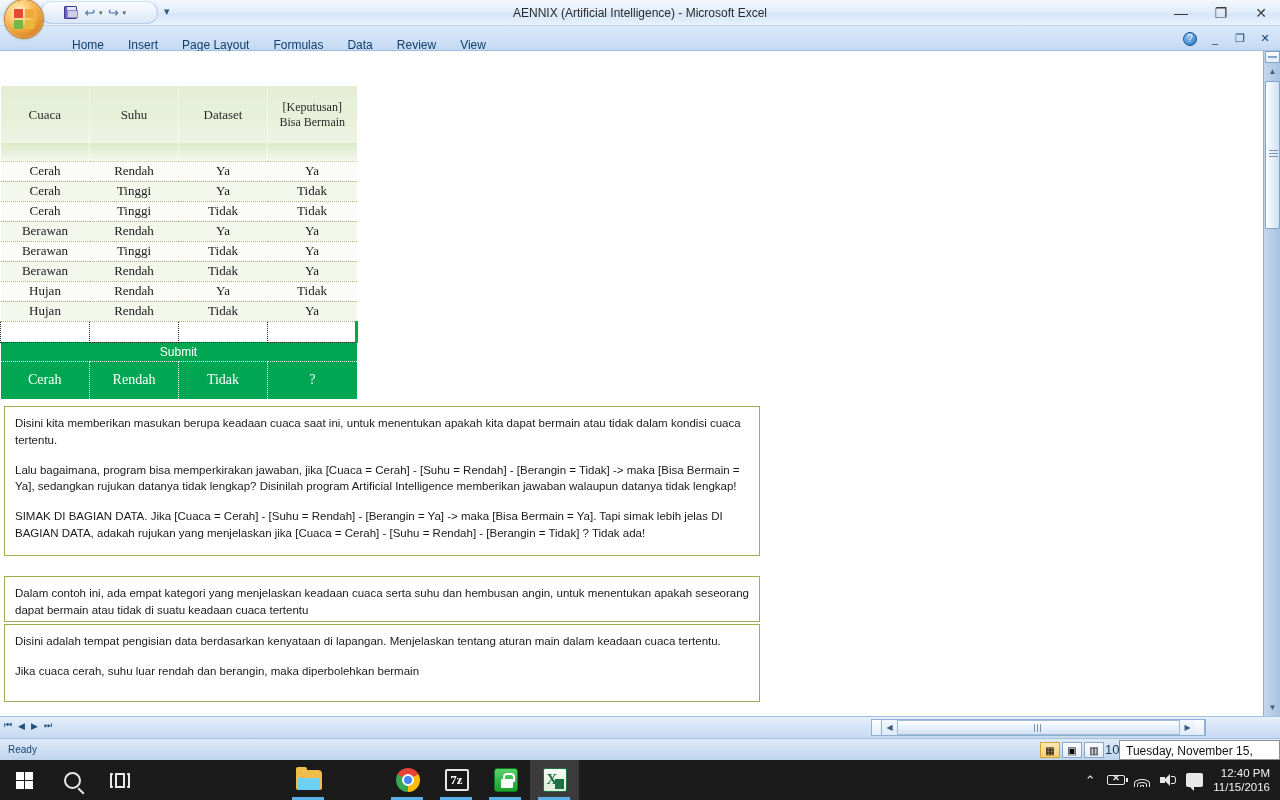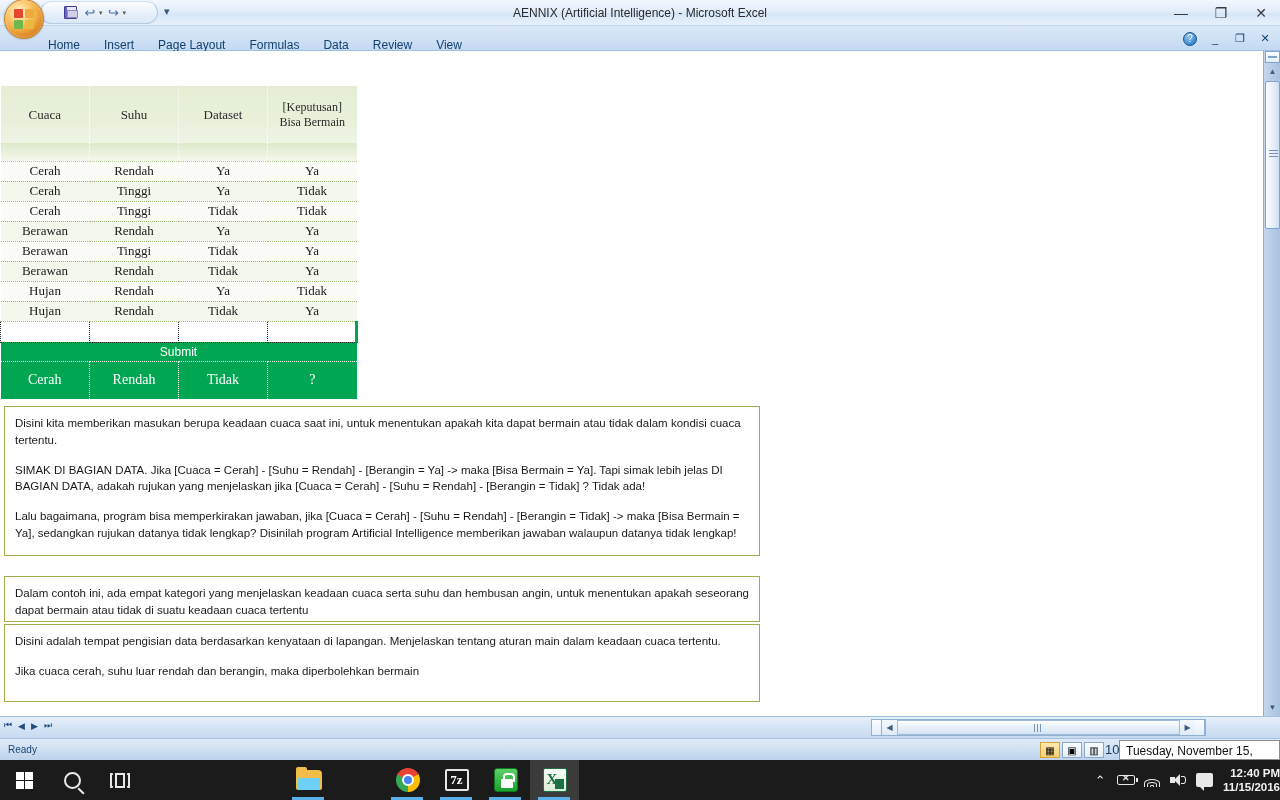--- a/index.html
+++ b/index.html
@@ -51,21 +51,21 @@
   }
   .win-buttons { position: absolute; right: 6px; top: 3px; display: flex; gap: 14px; align-items: center; }
   .win-buttons .wb { width: 26px; height: 20px; display:flex; align-items:center; justify-content:center; font-size: 14px; color: #3b3b3b; }
 
   
   .ribbon {
     position: absolute; left: 0; top: 26px; width: 1280px; height: 25px;
     background: linear-gradient(to bottom, #d9e8f9 0%, #cfe1f6 50%, #c3d9f2 100%);
     border-bottom: 1px solid #9fc0e0;
   }
-  .ribbon-tabs { position: absolute; left: 36px; top: 0; display: flex; height: 38px; align-items: center; }
+  .ribbon-tabs { position: absolute; left: 60px; top: 0; display: flex; height: 38px; align-items: center; }
   .ribbon-tab { padding: 0 12px; font-size: 12px; color: #13406e; line-height: 25px; cursor: default; }
   .ribbon-right { position: absolute; right: 8px; top: 0; height: 25px; display: flex; align-items: center; gap: 11px; }
   .help-ic {
     width: 14px; height: 14px; border-radius: 50%;
     background: radial-gradient(circle at 35% 30%, #8fc3f2, #1f6fc0);
     border: 1px solid #13528f; color: #fff; font-size: 10px; line-height: 12px; text-align: center;
   }
   .ribbon-right .rb { font-size: 11px; color: #17456f; width: 14px; text-align: center; }
 
   
@@ -251,21 +251,21 @@
   .wifi i:nth-child(1){ width:16px; height:8px; }
   .wifi i:nth-child(2){ width:10px; height:5px; }
   .wifi i:nth-child(3){ width:4px; height:2px; }
   .spk { width:16px; height:14px; position:relative; }
   .spk .body { position:absolute; left:0; top:4px; width:5px; height:6px; background:#e9e9e9; }
   .spk .cone { position:absolute; left:4px; top:1px; width:0; height:0; border-top:6px solid transparent; border-bottom:6px solid transparent; border-right:6px solid #e9e9e9; }
   .spk .w { position:absolute; right:0; top:3px; width:5px; height:8px; border:1.5px solid #e9e9e9; border-left:none; border-radius:0 50% 50% 0; }
   .notif { width:17px; height:14px; background:#e9e9e9; border-radius:2px; position:relative; }
   .notif::after { content:""; position:absolute; left:3px; bottom:-4px; border-left:5px solid transparent; border-top:5px solid #e9e9e9; }
   .clock { height: 42px; display: flex; flex-direction: column; justify-content: center; align-items: flex-end;
-    color: #f2f2f2; font-size: 11.5px; line-height: 14px; padding-left: 6px; font-weight: bold; }
+    color: #f2f2f2; font-size: 11.5px; line-height: 14px; padding-right: 10px; padding-left: 6px; }
 </style>
 </head>
 <body>
 
 <div class="titlebar">
   <div class="win-title">AENNIX (Artificial Intelligence)  -  Microsoft Excel</div>
 
   <div class="office-orb">
     <span class="glyph">
       <i style="background:#e8462e"></i>
@@ -407,22 +407,22 @@
         <td>Cerah</td>
         <td>Rendah</td>
         <td>Tidak</td>
         <td>?</td>
       </tr>
     </tbody>
   </table>
 
   <div class="note" id="note1">
     <p>Disini kita memberikan masukan  berupa keadaan cuaca saat ini, untuk menentukan apakah kita dapat  bermain atau tidak dalam  kondisi cuaca tertentu.</p>
+    <p class="gap">Lalu bagaimana,  program bisa memperkirakan jawaban,  jika [Cuaca = Cerah] - [Suhu = Rendah] - [Berangin = Tidak] -&gt; maka [Bisa Bermain = Ya], sedangkan rujukan datanya tidak lengkap? Disinilah program Artificial Intelligence memberikan jawaban  walaupun datanya tidak lengkap!</p>
     <p class="gap">SIMAK DI BAGIAN DATA. Jika [Cuaca = Cerah] - [Suhu = Rendah] - [Berangin = Ya] -&gt; maka [Bisa Bermain = Ya]. Tapi simak lebih jelas DI BAGIAN DATA, adakah rujukan  yang menjelaskan  jika [Cuaca = Cerah] - [Suhu = Rendah] - [Berangin = Tidak]  ? Tidak ada!</p>
-    <p class="gap">Lalu bagaimana,  program bisa memperkirakan jawaban,  jika [Cuaca = Cerah] - [Suhu = Rendah] - [Berangin = Tidak] -&gt; maka [Bisa Bermain = Ya], sedangkan rujukan datanya tidak lengkap? Disinilah program Artificial Intelligence memberikan jawaban  walaupun datanya tidak lengkap!</p>
   </div>
 
   <div class="note" id="note2">
     <p>Dalam contoh ini, ada empat kategori yang menjelaskan  keadaan cuaca serta suhu dan  hembusan angin, untuk menentukan apakah seseorang dapat  bermain atau  tidak di suatu keadaan cuaca tertentu</p>
   </div>
 
   <div class="note" id="note3">
     <p>Disini adalah tempat pengisian data berdasarkan kenyataan di lapangan.  Menjelaskan tentang aturan main dalam  keadaan cuaca tertentu.</p>
     <p class="gap">Jika cuaca cerah, suhu  luar rendah dan berangin, maka  diperbolehkan bermain</p>
   </div>

